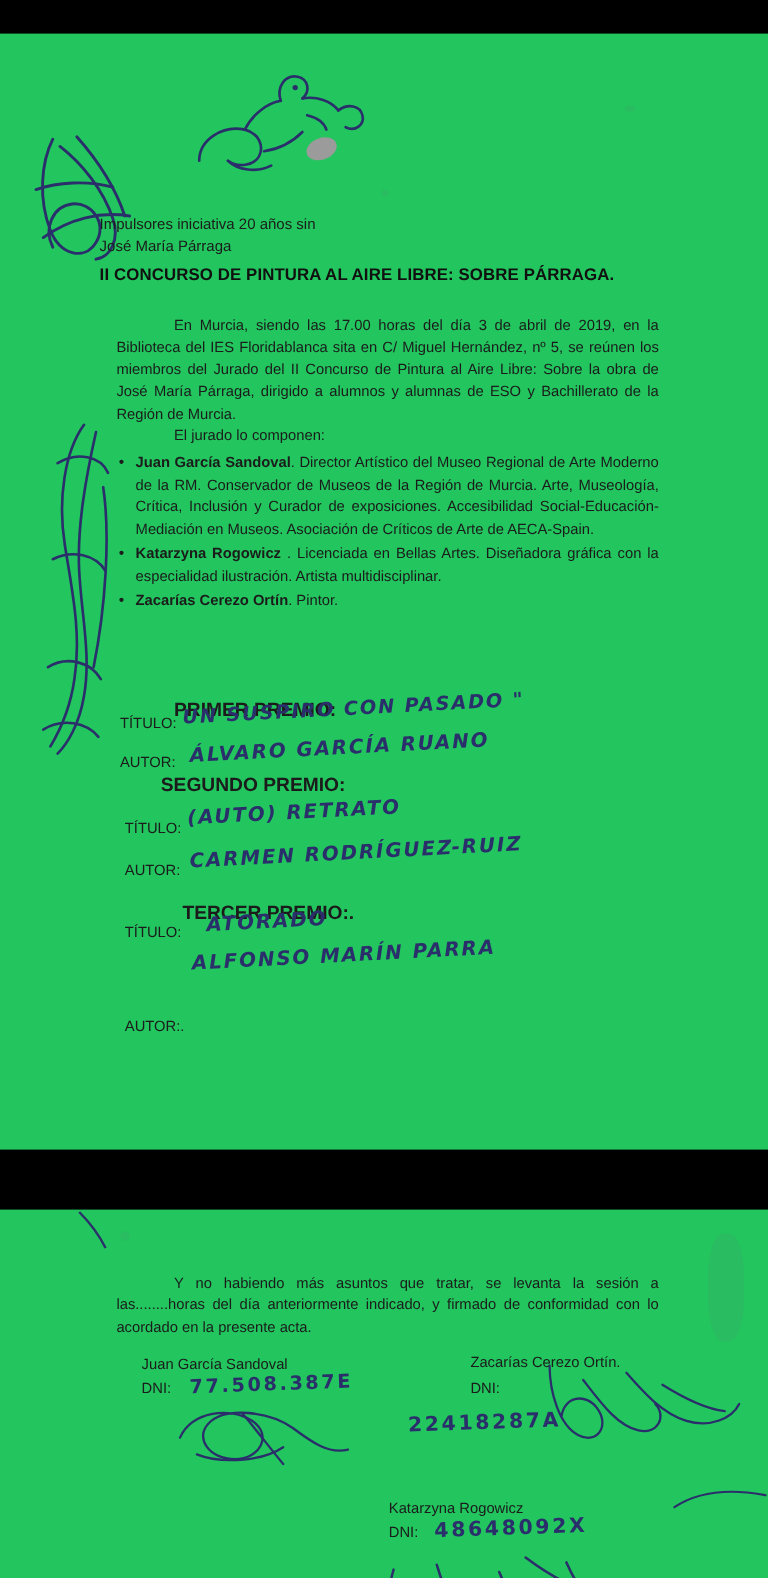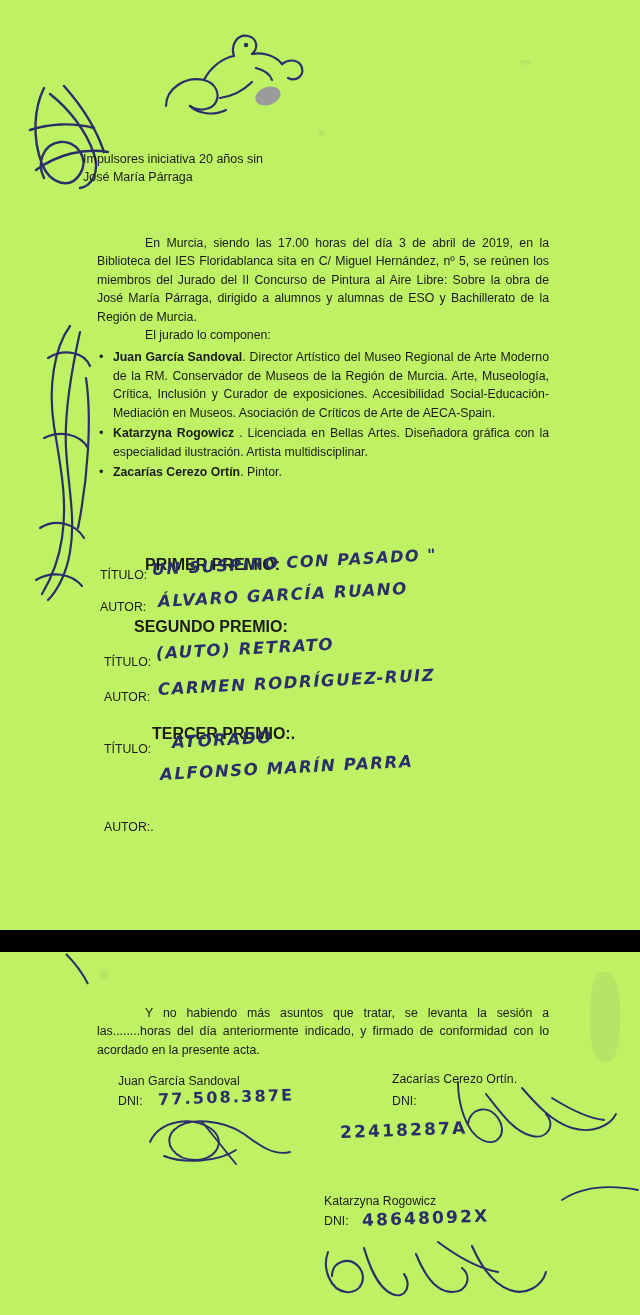--- a/index.html
+++ b/index.html
@@ -8,22 +8,23 @@
     background: #000;
   }
   body {
     width: 640px;
     font-family: "Liberation Sans", sans-serif;
     -webkit-font-smoothing: antialiased;
   }
   .page {
     position: relative;
     width: 640px;
-    background: #bef264;
+    background: #22c55e;
     overflow: hidden;
+    margin-top: 28px;
   }
   .page-top {
     height: 930px;
   }
   .gap {
     height: 22px;
     background: #000;
   }
   .page-bottom {
     height: 363px;
@@ -201,20 +202,21 @@
         <path d="M12 92 C34 76, 60 70, 84 74"></path>
       </g>
     </svg>
   </div>
 
   <div class="header-lines">
     <div>Impulsores iniciativa 20 años sin</div>
     <div>José María Párraga</div>
   </div>
 
+  <div class="doc-title">II CONCURSO DE PINTURA AL AIRE LIBRE: SOBRE  PÁRRAGA.</div>
 
   <div class="body-block p1">
     <span class="indent"></span><span>En Murcia, siendo las 17.00 horas del día 3 de abril de 2019, en la Biblioteca del IES Floridablanca sita en C/ Miguel Hernández, nº 5, se reúnen los miembros del Jurado del II Concurso de Pintura al Aire Libre: Sobre la obra de José María Párraga, dirigido a alumnos y alumnas de ESO y Bachillerato de la Región de Murcia.</span>
   </div>
 
   <div class="body-block p2">
     <div style="padding-left:48px;">El jurado lo componen:</div>
     <ul class="jury">
       <li><span class="nm">Juan García Sandoval</span><span>. Director Artístico del Museo Regional de Arte Moderno de la RM. Conservador de Museos de la Región de Murcia. Arte, Museología, Crítica, Inclusión y Curador de exposiciones. Accesibilidad Social-Educación-Mediación en Museos. Asociación de Críticos de Arte de AECA-Spain.</span></li>
       <li><span class="nm">Katarzyna Rogowicz</span><span> . Licenciada en Bellas Artes. Diseñadora gráfica con la especialidad ilustración. Artista multidisciplinar.</span></li>

